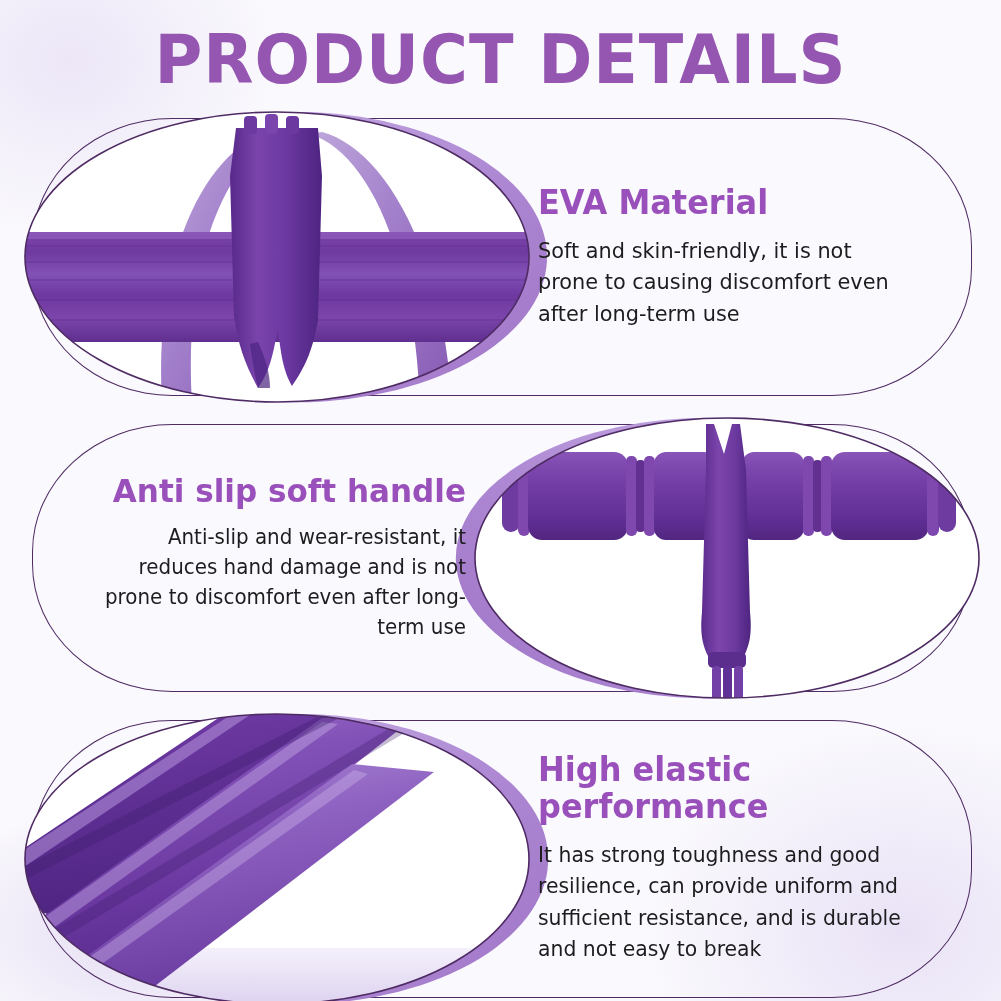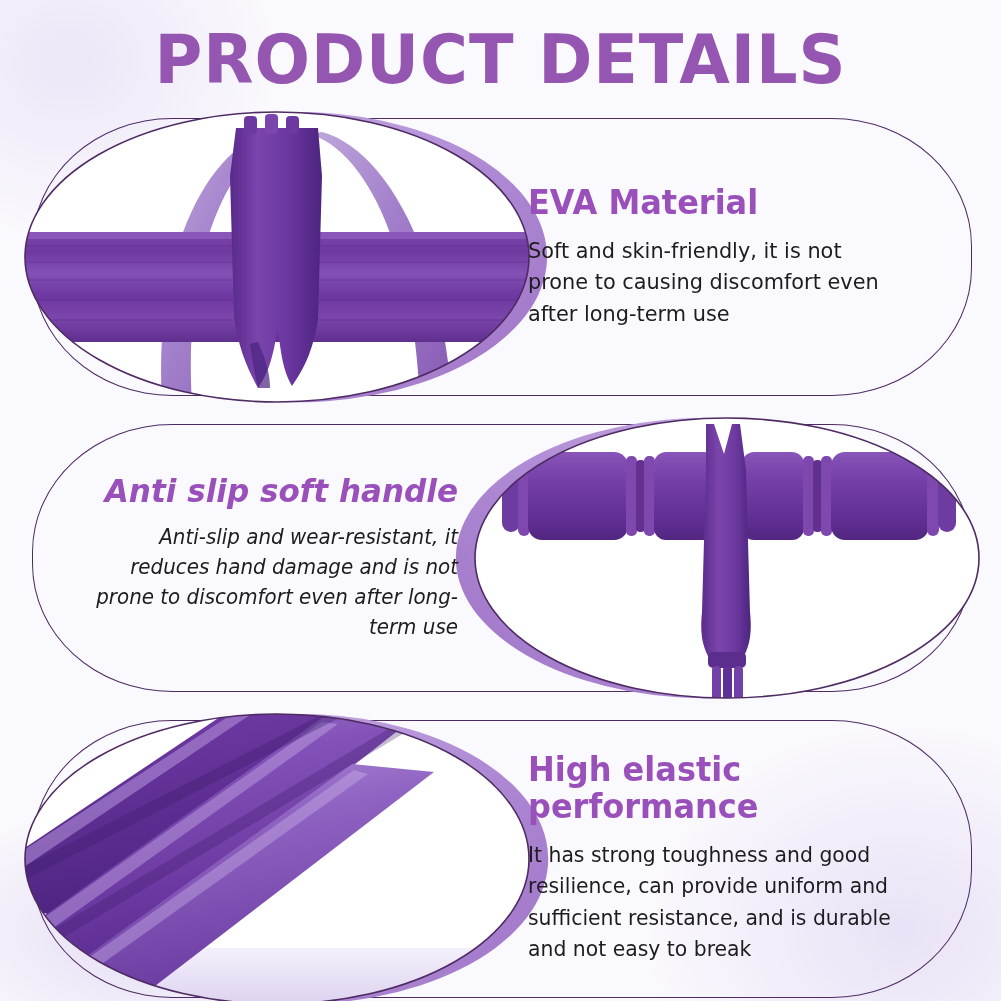--- a/index.html
+++ b/index.html
@@ -84,22 +84,22 @@
 
   
   .copy {
     position: absolute;
     top: 0;
     height: 100%;
     display: flex;
     flex-direction: column;
     justify-content: center;
   }
-  .copy-right { right: 54px; width: 390px; text-align: left; }
-  .copy-left  { left: 36px;  width: 390px; text-align: right; font-style: italic; }
+  .copy-right { right: 44px; width: 390px; text-align: left; }
+  .copy-left  { left: 44px;  width: 390px; text-align: right; }
 
   .c-head {
     color: #9950bb;
     font-family: "DejaVu Sans", sans-serif;
     font-weight: 700;
     font-size: 33px;
     line-height: 1.12;
     margin-bottom: 13px;
     transform: scaleX(0.97);
     transform-origin: left center;

